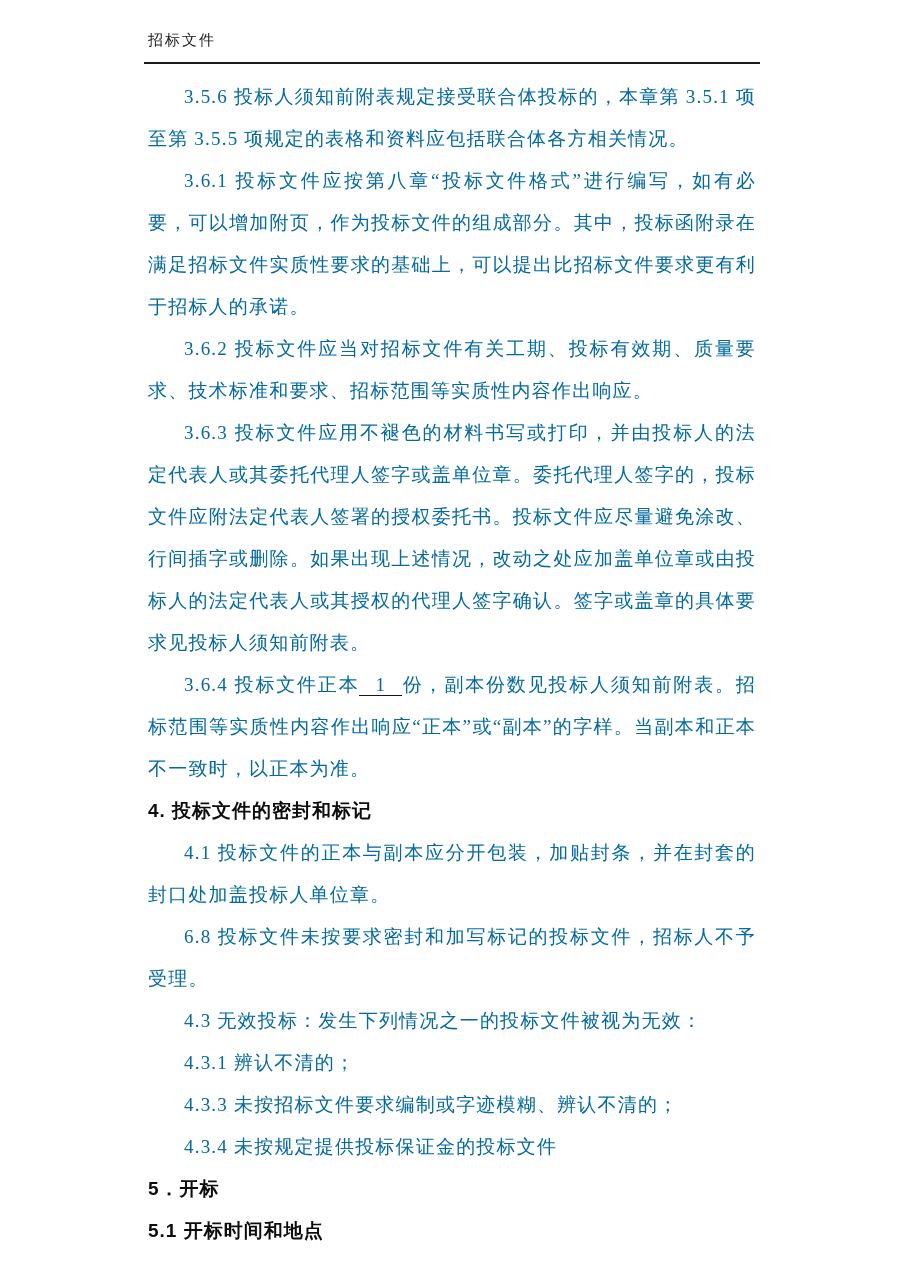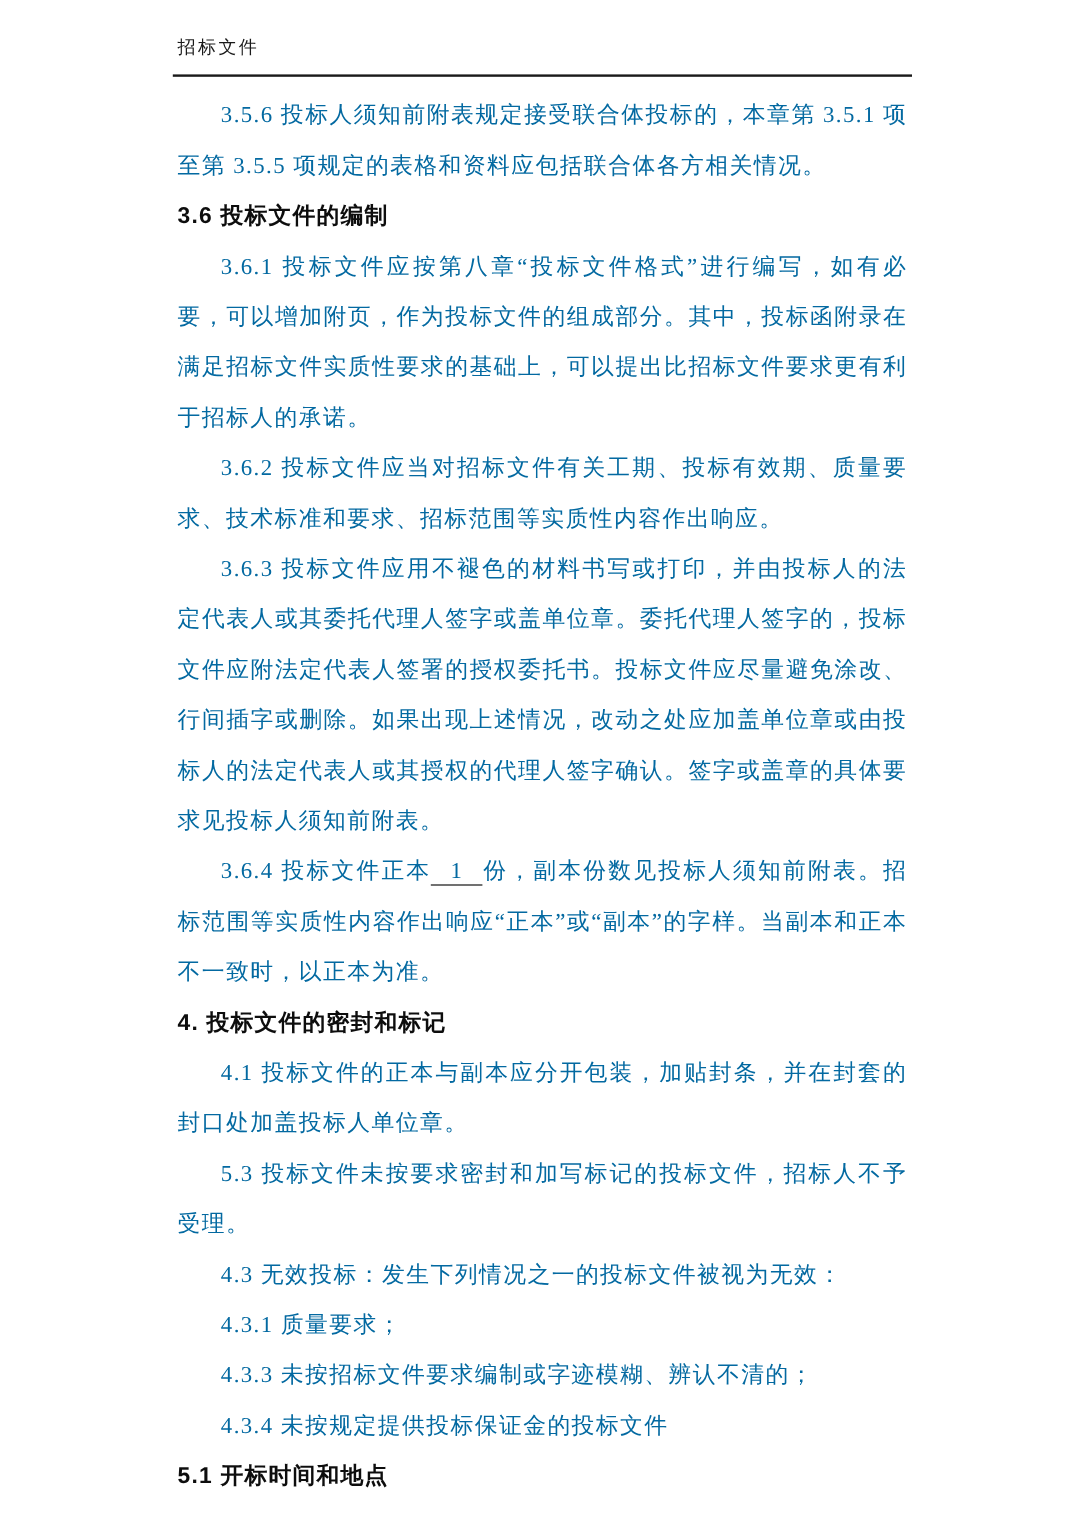--- a/index.html
+++ b/index.html
@@ -63,43 +63,43 @@
 
 <div class="page">
 
   <div class="pg-header">招标文件</div>
   <hr class="header-rule">
 
   <div class="body-text">
 
     <p>3.5.6 投标人须知前附表规定接受联合体投标的，本章第 3.5.1 项至第 3.5.5 项规定的表格和资料应包括联合体各方相关情况。</p>
 
-    <p class="heading">3.6  投标文件的编制</p>
 
     <p>3.6.1 投标文件应按第八章“投标文件格式”进行编写，如有必要，可以增加附页，作为投标文件的组成部分。其中，投标函附录在满足招标文件实质性要求的基础上，可以提出比招标文件要求更有利于招标人的承诺。</p>
 
     <p>3.6.2 投标文件应当对招标文件有关工期、投标有效期、质量要求、技术标准和要求、招标范围等实质性内容作出响应。</p>
 
     <p>3.6.3 投标文件应用不褪色的材料书写或打印，并由投标人的法定代表人或其委托代理人签字或盖单位章。委托代理人签字的，投标文件应附法定代表人签署的授权委托书。投标文件应尽量避免涂改、行间插字或删除。如果出现上述情况，改动之处应加盖单位章或由投标人的法定代表人或其授权的代理人签字确认。签字或盖章的具体要求见投标人须知前附表。</p>
 
     <p><span>3.6.4 投标文件正本</span><span class="blank-underline">1</span><span>份，副本份数见投标人须知前附表。招标范围等实质性内容作出响应“正本”或“副本”的字样。当副本和正本不一致时，以正本为准。</span></p>
 
 
     <p class="heading">4.  投标文件的密封和标记</p>
 
     <p>4.1 投标文件的正本与副本应分开包装，加贴封条，并在封套的封口处加盖投标人单位章。</p>
 
-    <p>5.3 投标文件未按要求密封和加写标记的投标文件，招标人不予受理。</p>
+    <p>6.8 投标文件未按要求密封和加写标记的投标文件，招标人不予受理。</p>
 
     <p>4.3 无效投标：发生下列情况之一的投标文件被视为无效：</p>
 
-    <p>4.3.1 质量要求；</p>
+    <p>4.3.1 辨认不清的；</p>
 
 
     <p>4.3.3 未按招标文件要求编制或字迹模糊、辨认不清的；</p>
 
     <p>4.3.4 未按规定提供投标保证金的投标文件</p>
 
+    <p class="heading">5．开标</p>
 
     <p class="heading">5.1  开标时间和地点</p>
 
   </div>
 </div>
 
 </body></html>

